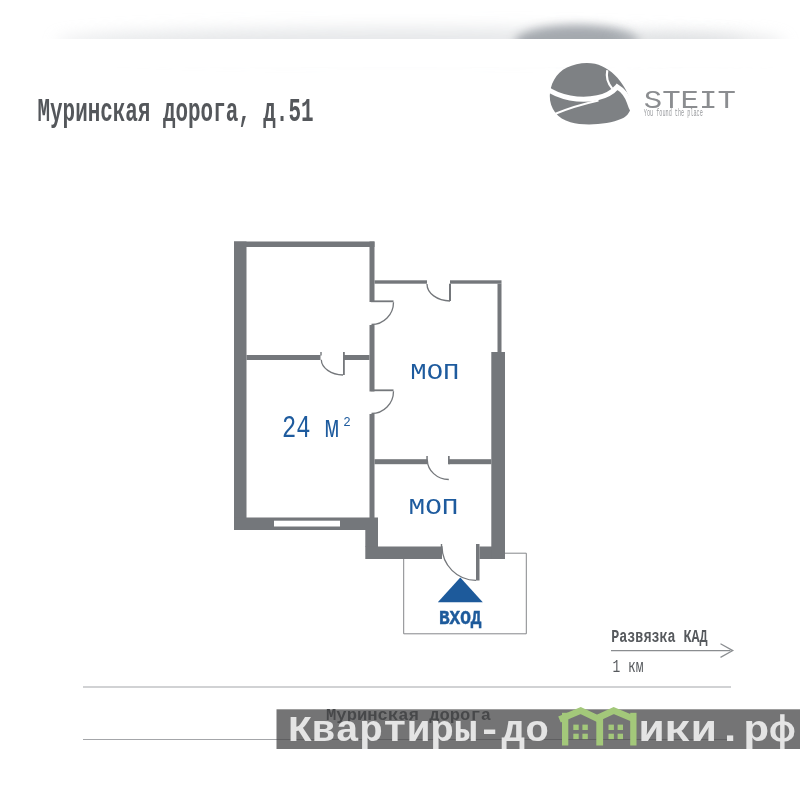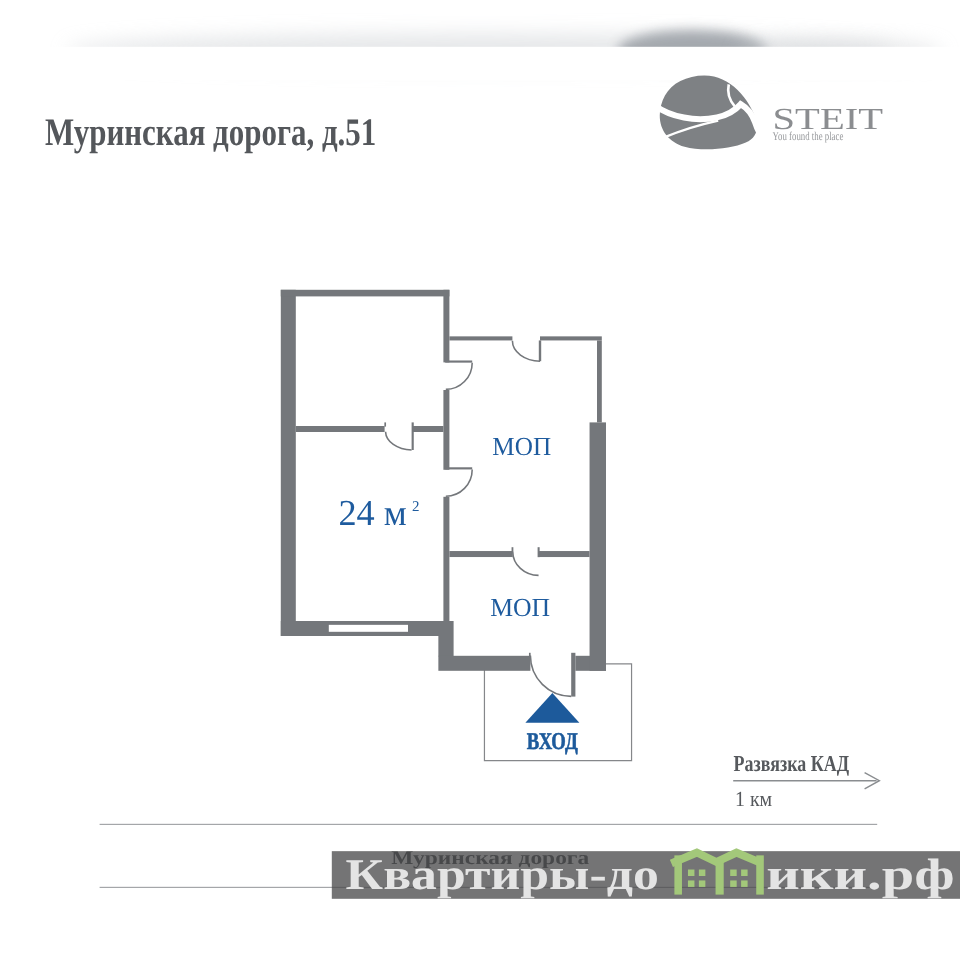--- a/index.html
+++ b/index.html
@@ -1,17 +1,17 @@
 <!DOCTYPE html>
 <html><head>
 <meta charset="utf-8">
 <style>
 html,body{margin:0;padding:0;background:#fff;}
 #page{position:relative;width:800px;height:800px;background:#fff;overflow:hidden;
-font-family:Liberation Serif, serif;}
+font-family:Liberation Mono, monospace;}
 svg{position:absolute;left:0;top:0;}
 </style>
 </head>
 <body>
 <div id="page">
 <svg width="800" height="800" viewBox="0 0 800 800">
 <defs>
 <filter id="b8" x="-60%" y="-60%" width="220%" height="220%">
           <feGaussianBlur stdDeviation="8"></feGaussianBlur>
         </filter>

